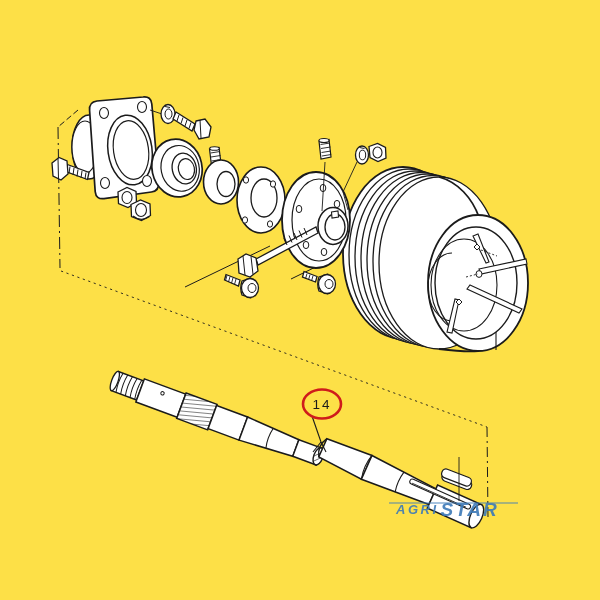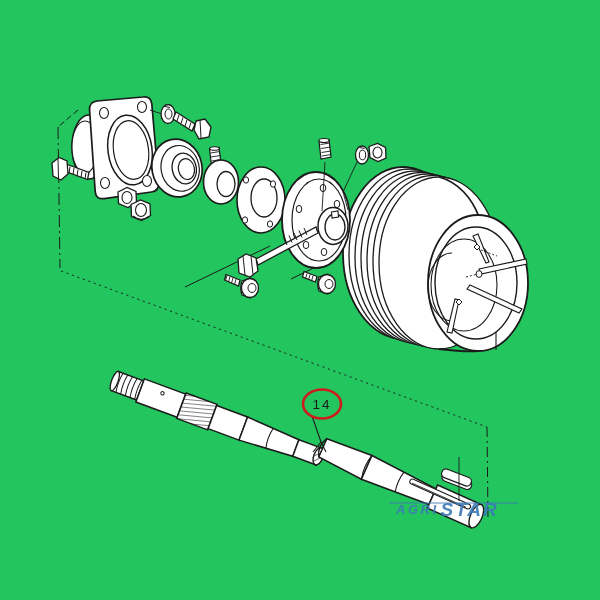--- a/index.html
+++ b/index.html
@@ -1,16 +1,16 @@
 <!DOCTYPE html>
 <html><head>
 <meta charset="utf-8">
 <style>
   html,body{margin:0;padding:0;background:#ffffff;}
-  .stage{width:600px;height:600px;background:#22c55e;position:relative;overflow:hidden;
+  .stage{width:600px;height:600px;background:#fde047;position:relative;overflow:hidden;
          font-family:"Liberation Sans",sans-serif;}
   svg{display:block;}
   svg text{font-family:"Liberation Sans","DejaVu Sans",sans-serif;}
   .wm{font-style:italic;font-weight:bold;}
 </style>
 </head>
 <body>
 
 <div class="stage">
 <svg width="600" height="600" viewBox="0 0 600 600">

